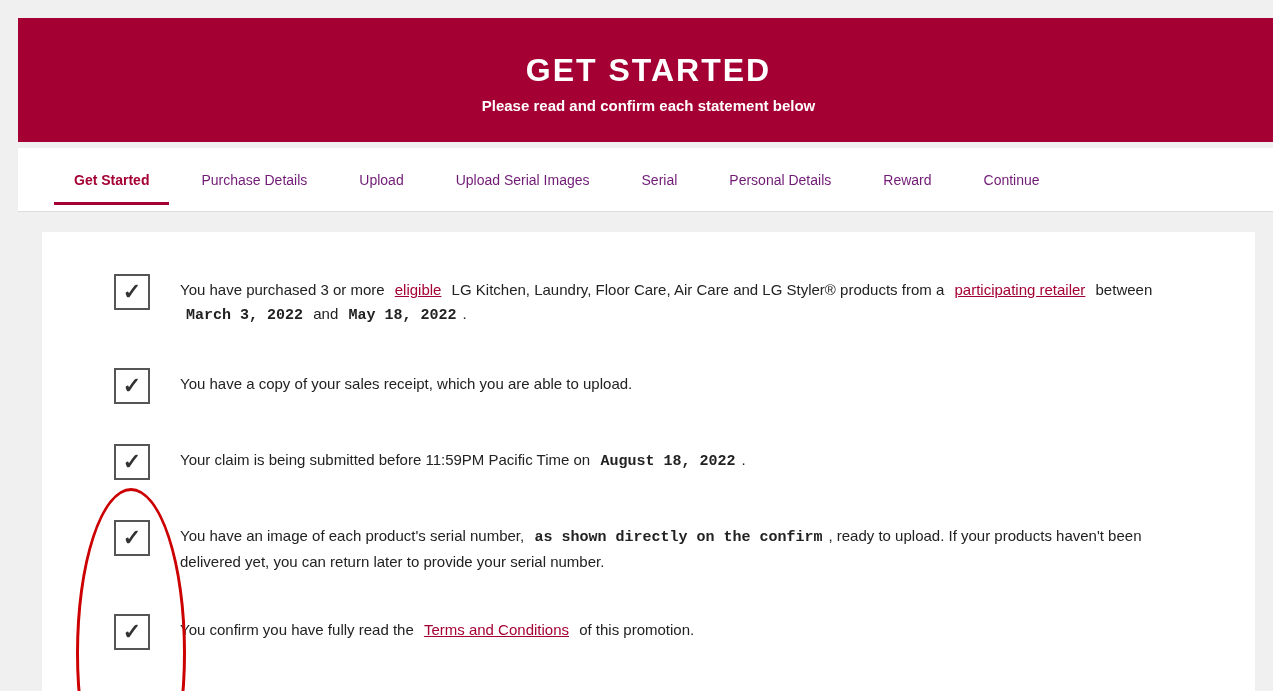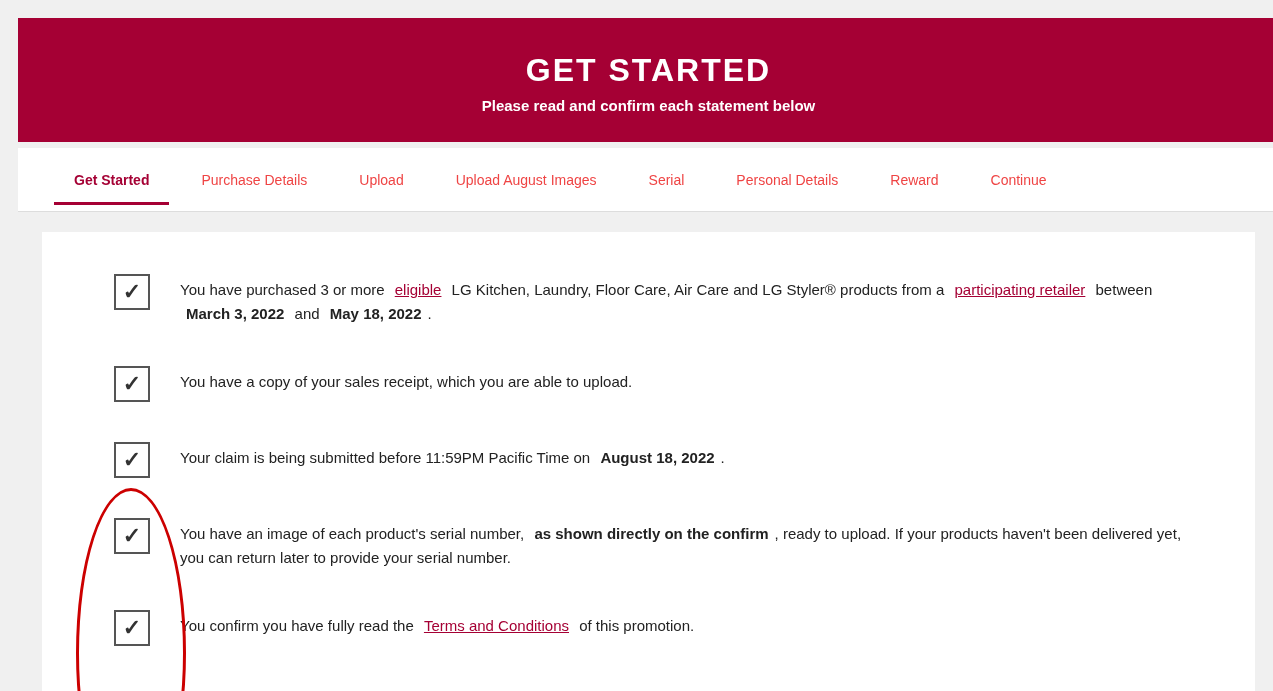--- a/index.html
+++ b/index.html
@@ -33,21 +33,21 @@
       background: #fff;
       border-bottom: 1px solid #ddd;
       padding: 0 30px;
       display: flex;
       align-items: center;
       gap: 0;
     }
     .nav-item {
       padding: 18px 20px 14px;
       font-size: 14px;
-      color: #ef4444;
+      color: #701a75;
       cursor: pointer;
       border-bottom: 3px solid transparent;
       white-space: nowrap;
     }
     .nav-item.active {
       color: #a50034;
       border-bottom: 3px solid #a50034;
       font-weight: 600;
     }
 
@@ -103,20 +103,21 @@
       font-size: 15px;
       color: #222;
       line-height: 1.6;
       padding-top: 4px;
     }
     .check-text a {
       color: #a50034;
     }
     .check-text strong {
       font-weight: 700;
+      font-family: Liberation Mono, monospace;
     }
 
     
     .footer-area {
       background: #f0f0f0;
       padding: 30px 20px;
       display: flex;
       justify-content: center;
       align-items: center;
       position: relative;
@@ -151,21 +152,21 @@
 
 <div class="header">
   <div class="header-title">GET STARTED</div>
   <div class="header-subtitle">Please read and confirm each statement below</div>
 </div>
 
 <nav class="nav-bar">
   <div class="nav-item active">Get Started</div>
   <div class="nav-item">Purchase Details</div>
   <div class="nav-item">Upload</div>
-  <div class="nav-item">Upload August Images</div>
+  <div class="nav-item">Upload Serial Images</div>
   <div class="nav-item">Serial</div>
   <div class="nav-item">Personal Details</div>
   <div class="nav-item">Reward</div>
   <div class="nav-item">Continue</div>
 </nav>
 
 <div class="content-area">
 
   <div class="oval-annotation"></div>
 

